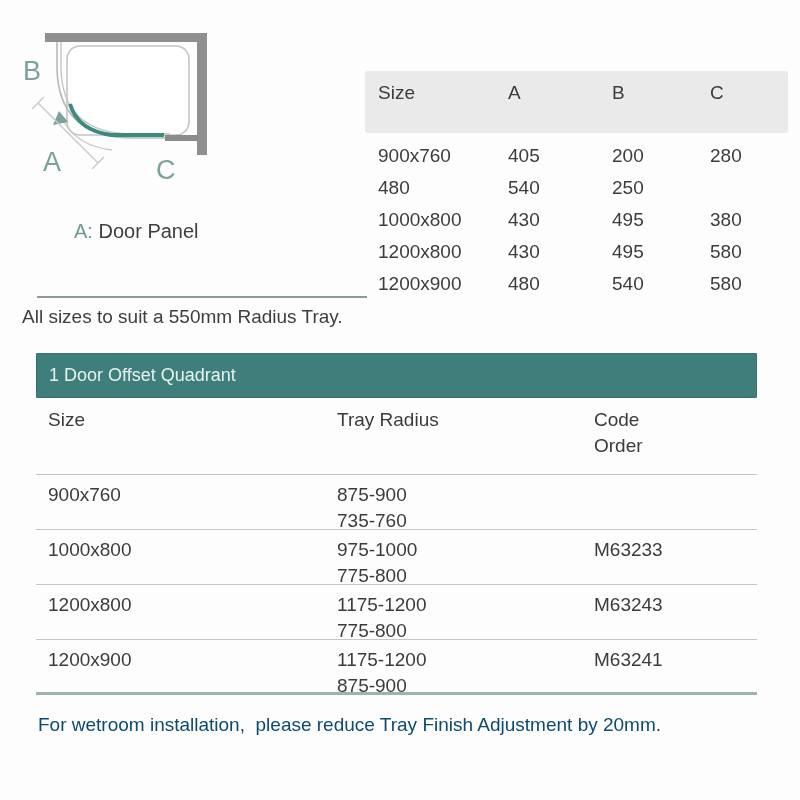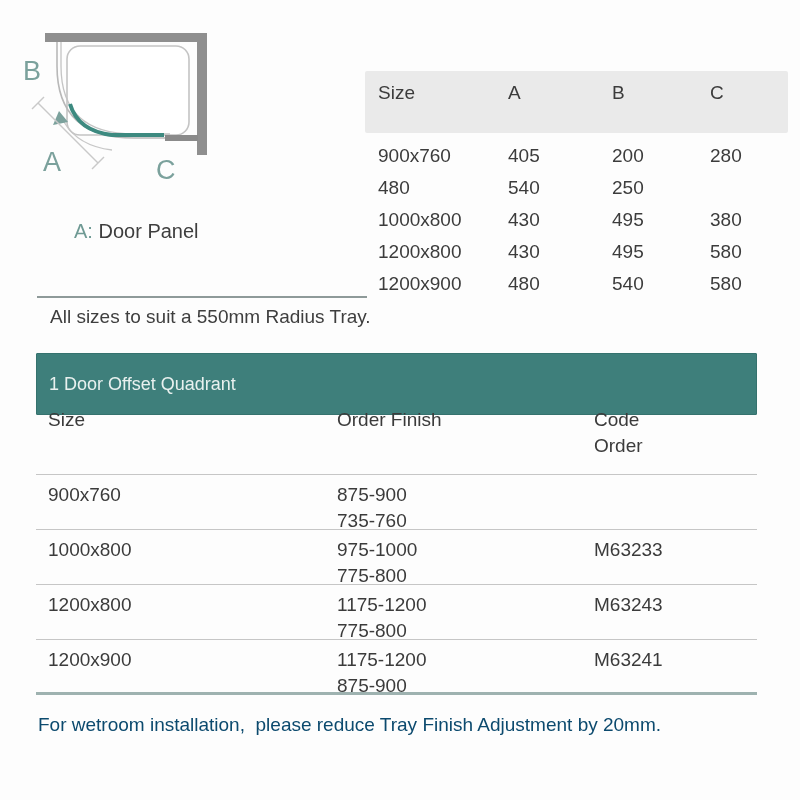--- a/index.html
+++ b/index.html
@@ -13,40 +13,40 @@
   .abs{position:absolute;}
 
   
   #diagram{left:18px;top:26px;width:206px;height:164px;}
 
   
   #legend{left:38px;top:218px;font-size:20px;line-height:27px;margin-left:36px;}
   .legend-key{color:#6f9a94;}
   .legend-label{color:#3e3e3e;}
   #legend-divider{left:37px;top:296px;width:330px;height:2px;background:#8e9a99;}
-  #radius-note{left:50px;top:306px;font-size:19px;color:#3e3e3e;}
+  #radius-note{left:22px;top:306px;font-size:19px;color:#3e3e3e;}
 
   
   #dim-table{left:365px;top:71px;width:423px;}
   #dim-table .dt-header{
     background:#eaeaea;height:62px;box-sizing:border-box;
     display:grid;grid-template-columns:143px 104px 98px 1fr;
     padding-top:11px;font-size:19px;color:#3c3c3c;border-radius:2px;
   }
   #dim-table .dt-header > div:first-child{padding-left:13px;}
   #dim-table .dt-body{padding-top:7px;}
   #dim-table .dt-row{
     display:grid;grid-template-columns:143px 104px 98px 1fr;
     height:32px;align-items:center;font-size:19px;color:#3c3c3c;
   }
   #dim-table .dt-row > div:first-child{padding-left:13px;}
 
   
   #section-bar{
-    left:36px;top:353px;width:721px;height:62px;background:#3e7f7b;
+    left:36px;top:353px;width:721px;height:45px;background:#3e7f7b;
     display:flex;align-items:center;box-sizing:border-box;padding-left:12px;
     font-size:18px;color:#e9f1ef;border:1px solid #35726e;border-radius:1px;
   }
 
   
   #prod-table{left:36px;top:398px;width:721px;font-size:19px;color:#3b3b3b;}
   #prod-table .pt-header{
     display:grid;grid-template-columns:289px 257px 1fr;
     box-sizing:border-box;height:77px;padding:9px 0 0 12px;
     line-height:26px;border-bottom:1px solid #c6c6c6;
@@ -143,21 +143,21 @@
 </div>
 
 <div class="abs" id="section-bar">
   <span>1 Door Offset Quadrant</span>
 </div>
 
 <div class="abs" id="prod-table">
   <div class="pt-header">
     <div>Size</div>
     <div>
-      <div>Order Finish</div>
+      <div>Tray Radius</div>
     </div>
     <div>
       <div>Code</div>
       <div>Order</div>
     </div>
   </div>
 
   <div class="pt-row">
     <div>900x760</div>
     <div>

